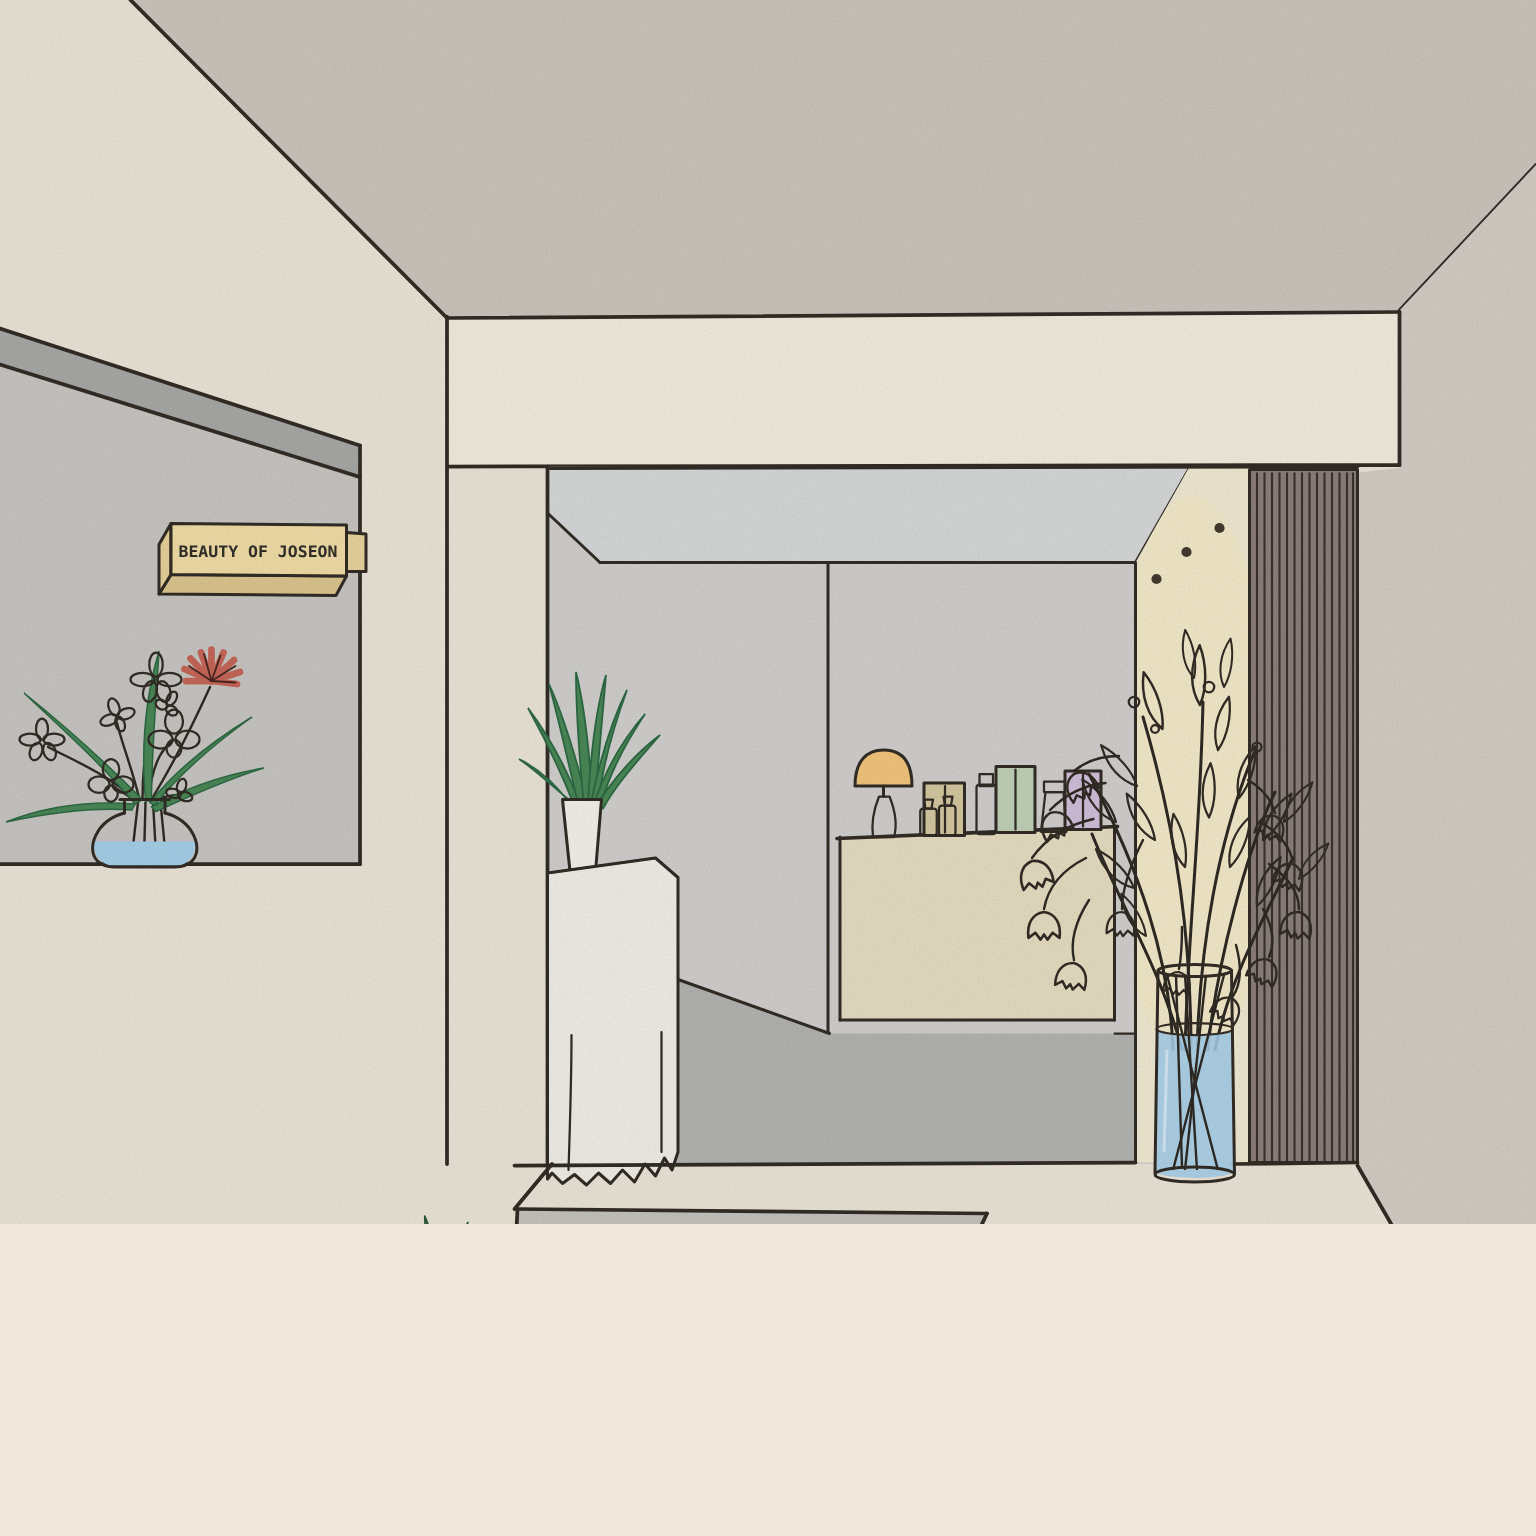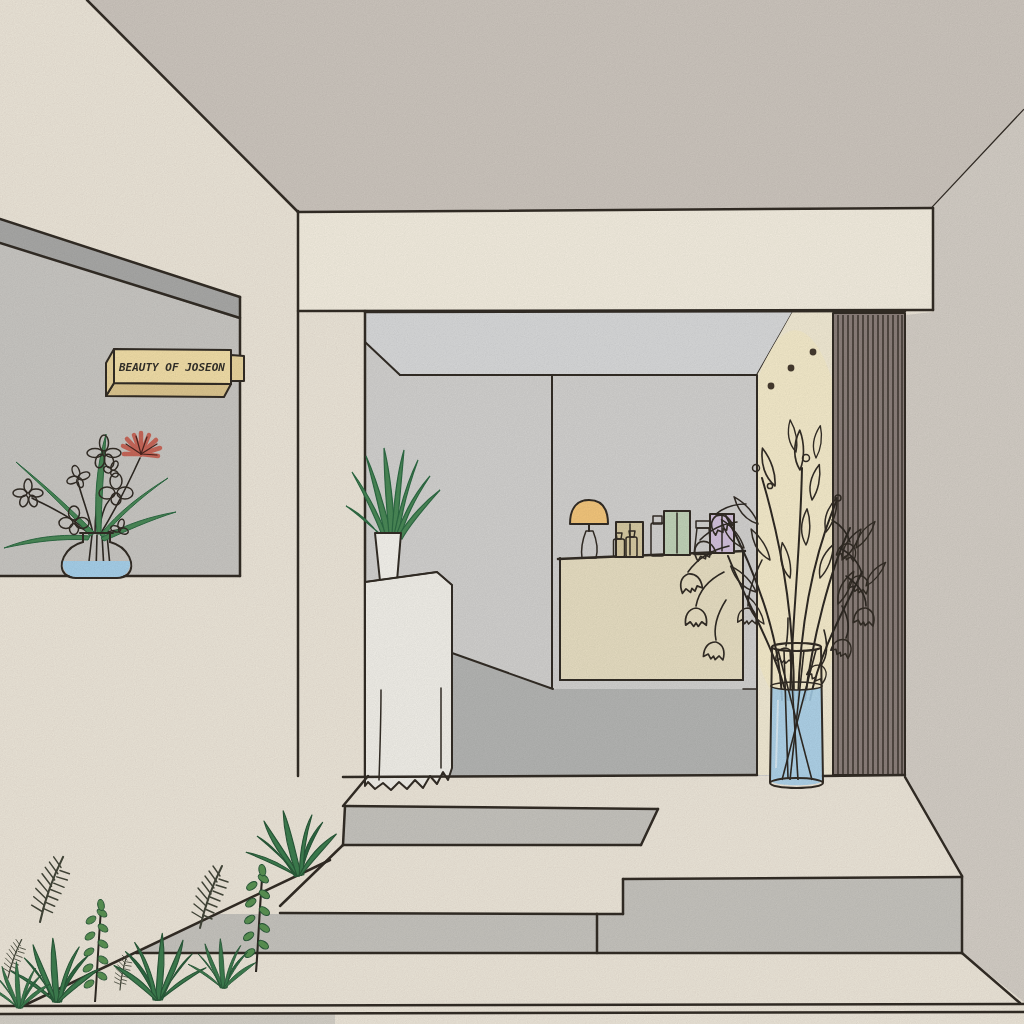--- a/index.html
+++ b/index.html
@@ -1,16 +1,16 @@
 <!DOCTYPE html>
 <html><head>
 <meta charset="utf-8">
 <style>
   html,body{margin:0;padding:0;background:#EFE8DB;}
-  #stage{width:1024px;height:1024px;position:relative;overflow:hidden;font-family:"DejaVu Sans",sans-serif;font-style:italic;}
+  #stage{width:1024px;height:816px;position:relative;overflow:hidden;font-family:"DejaVu Sans",sans-serif;}
   svg{display:block;}
   .ln{stroke:#332D26;fill:none;stroke-width:2.5;stroke-linecap:round;stroke-linejoin:round;}
   .ln2{stroke:#332D26;fill:none;stroke-width:2;stroke-linecap:round;stroke-linejoin:round;}
   .th{stroke:#332D26;fill:none;stroke-width:1.5;stroke-linecap:round;stroke-linejoin:round;}
   .shape{stroke:#332D26;stroke-width:2;stroke-linejoin:round;}
   .shape-th{stroke:#2A5A3A;stroke-width:1;stroke-linejoin:round;}
   .noline{stroke:none;}
   .sign-text{font-family:"DejaVu Sans Mono","Liberation Mono",monospace;font-weight:bold;font-size:10.5px;}
 </style>
 </head>

